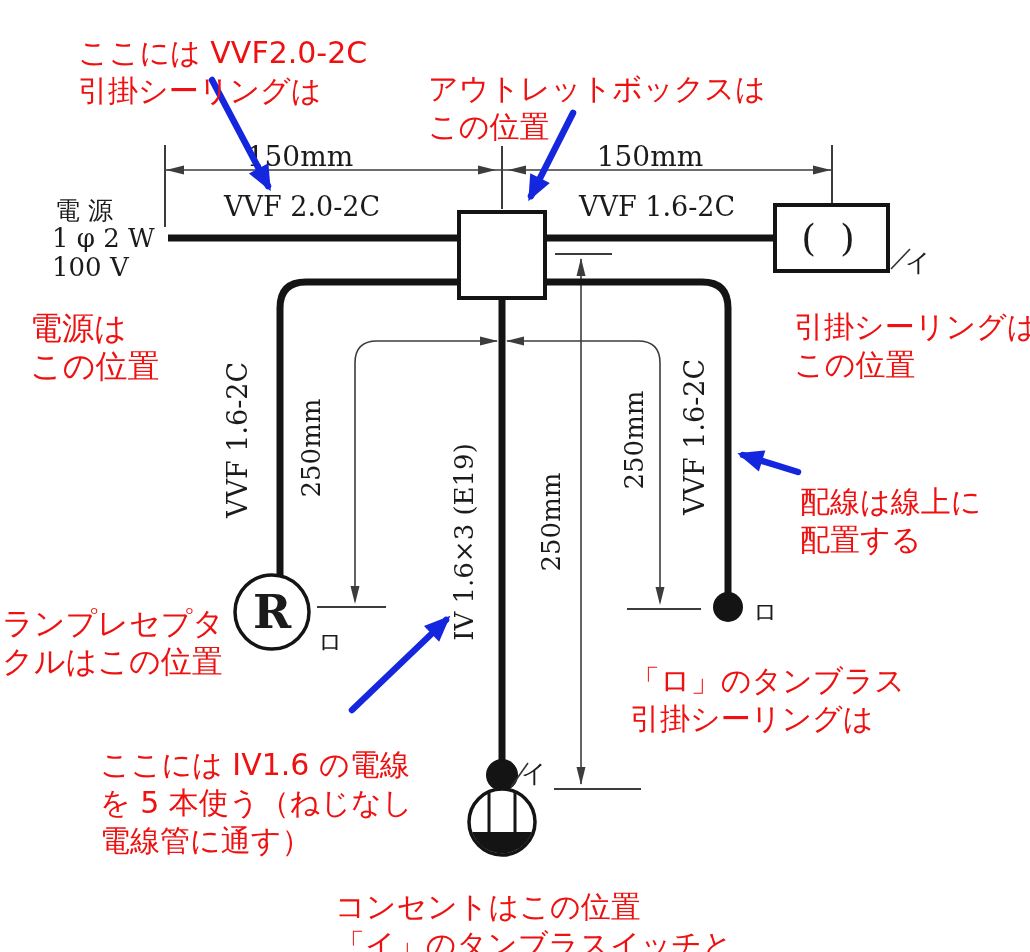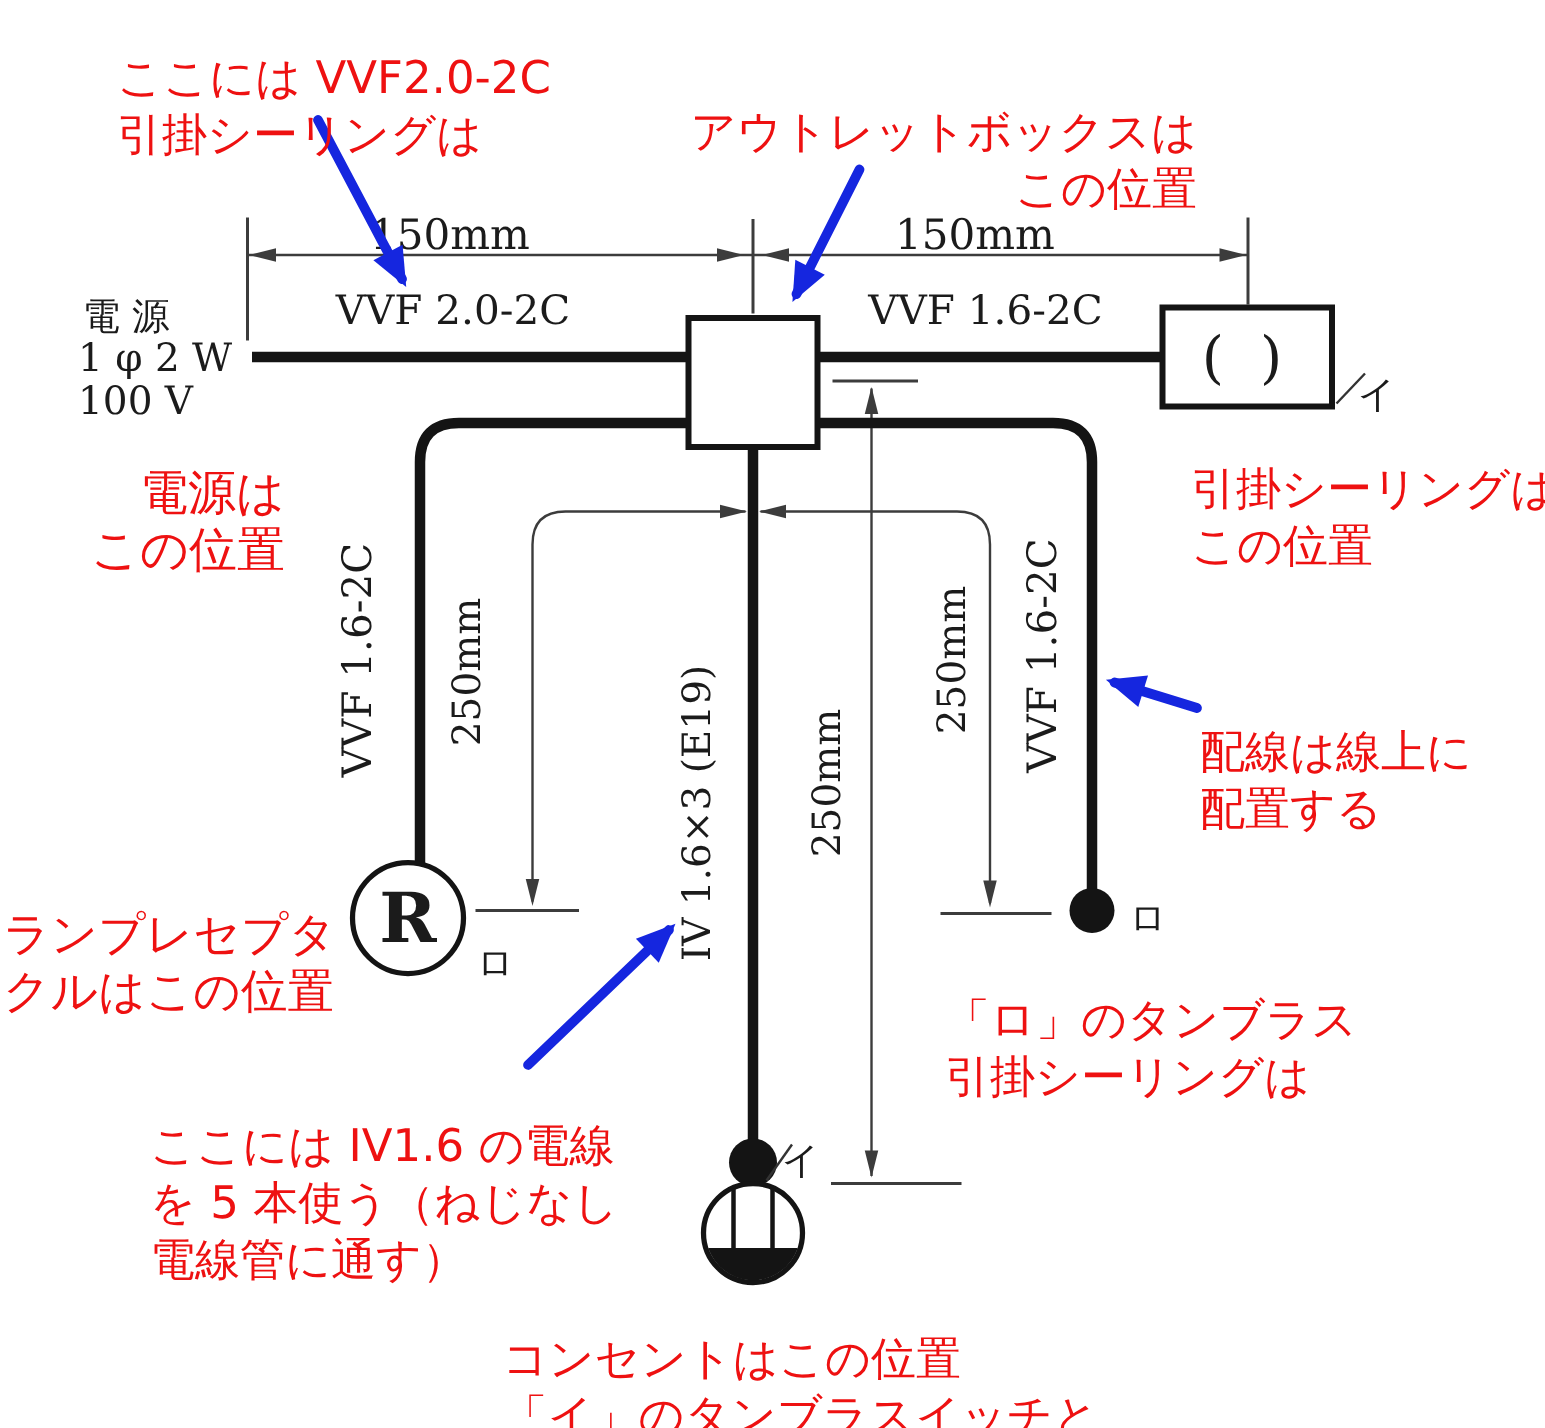--- a/index.html
+++ b/index.html
@@ -1,20 +1,20 @@
 <!DOCTYPE html>
 <html><head>
 <meta charset="utf-8">
 <style>
   html,body{margin:0;padding:0;background:#fff;}
   .stage{position:relative;width:1030px;height:952px;background:#fff;overflow:hidden;
          font-family:"DejaVu Sans",sans-serif;}
   .stage svg{position:absolute;left:0;top:0;}
   .note{position:absolute;color:#ee1111;font:30px/38px "DejaVu Sans",sans-serif;white-space:nowrap;margin-top:26px;}
-  .note.center{text-align:right;}
+  .note.center{text-align:left;}
   .serif-txt{font-family:"DejaVu Serif","Liberation Serif",serif;fill:#1b1b1b;}
   .dimline{stroke:#3c3c3c;stroke-width:1.6;fill:none;}
   .tick{stroke:#3c3c3c;stroke-width:2;}
   .dimarrow{fill:#3c3c3c;}
   .cable{stroke:#141414;stroke-width:7;fill:none;}
   .devbox{fill:#ffffff;stroke:#141414;stroke-width:4;}
   .leader{stroke:#333;stroke-width:1.6;}
   .bluearrow{stroke:#1526df;stroke-width:6.5;stroke-linecap:round;}
 </style>
 </head>

